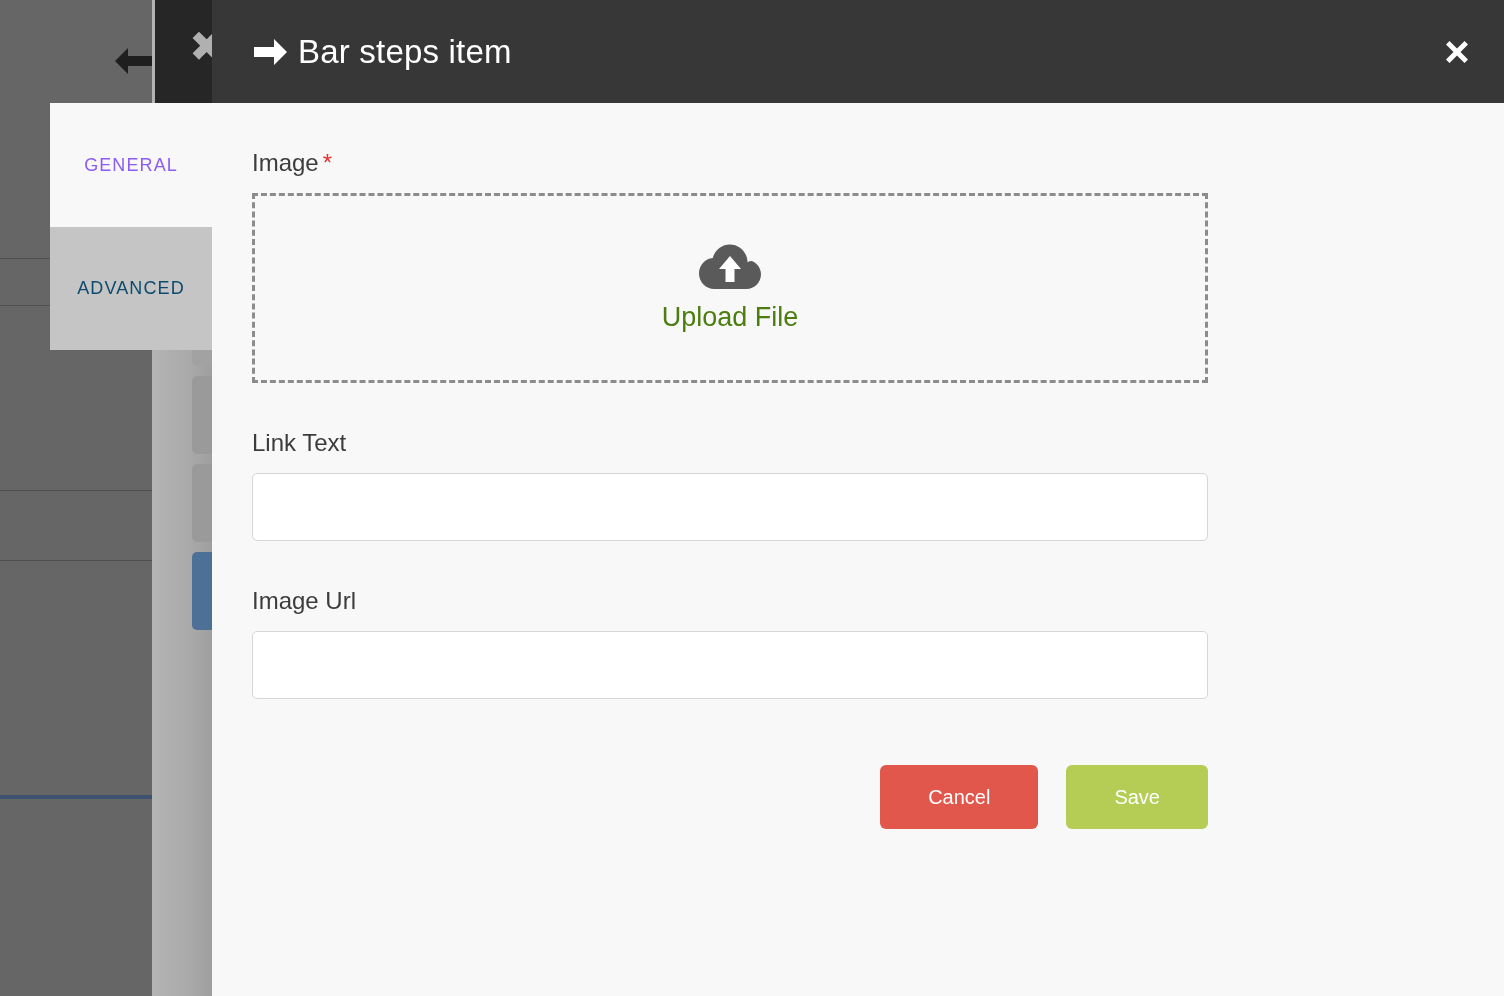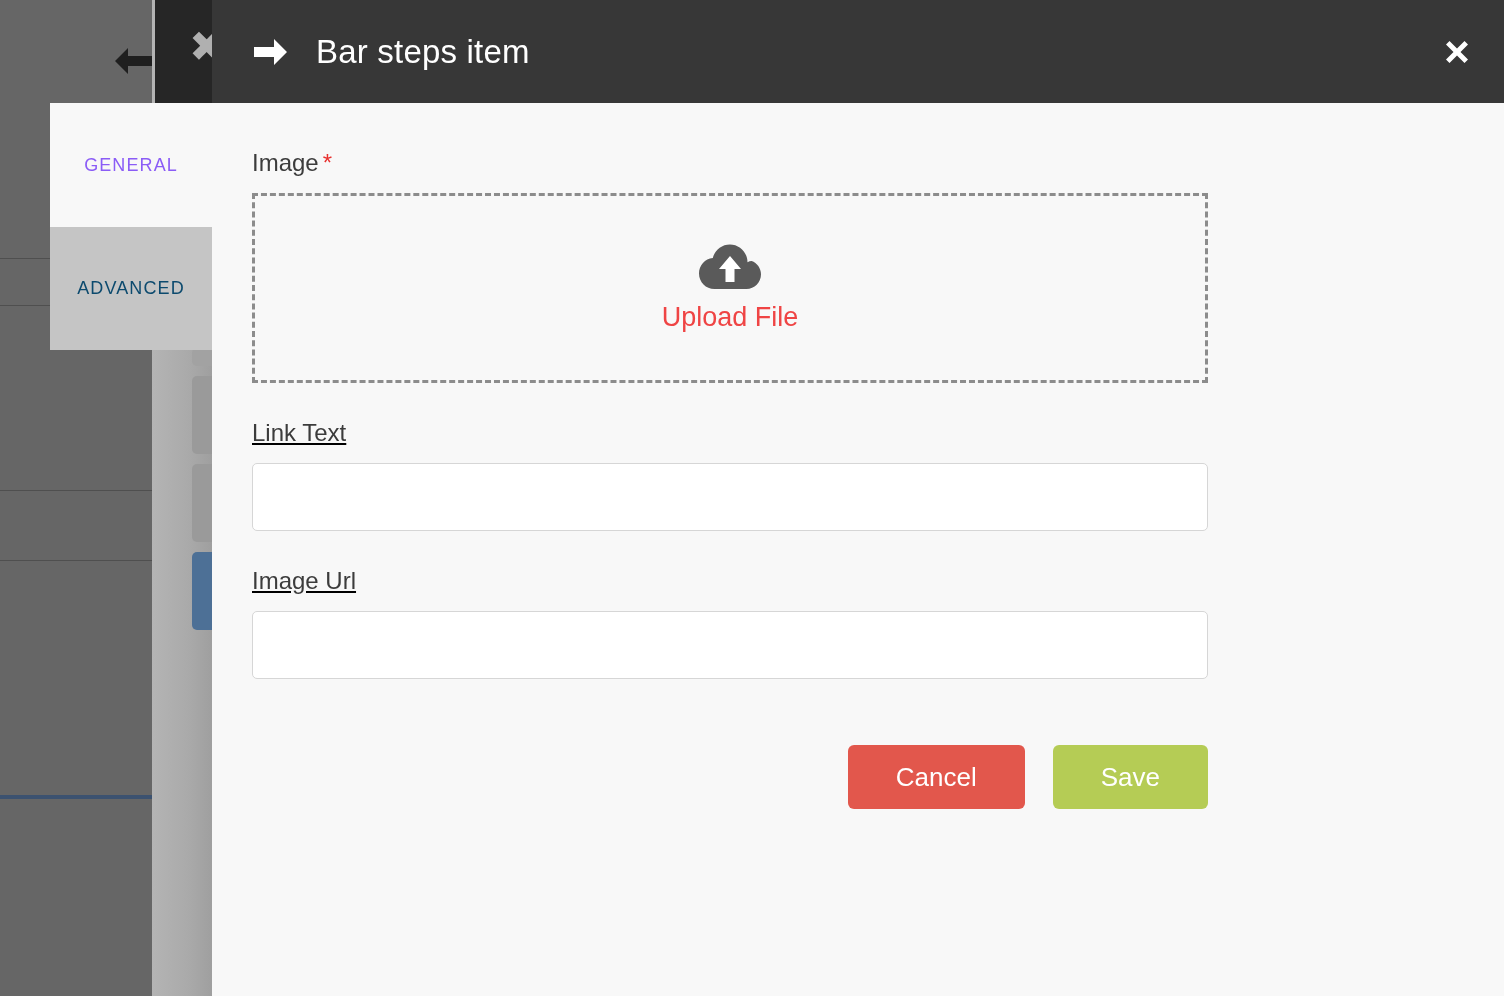--- a/index.html
+++ b/index.html
@@ -119,21 +119,21 @@
     height: 103px;
     background: #373737;
     display: flex;
     align-items: center;
   }
 
   .hdr-title-wrap {
     display: flex;
     align-items: center;
     margin-left: 40px;
-    gap: 26px;
+    gap: 8px;
   }
   .hdr-arrow-icon {
     width: 38px;
     height: 30px;
     display: block;
     flex: none;
   }
   .hdr-title {
     color: #ffffff;
     font-size: 33px;
@@ -225,24 +225,24 @@
     cursor: pointer;
   }
   .cloud-icon {
     width: 62px;
     height: 46px;
     display: block;
     margin-bottom: 12px;
   }
   .dropzone-text {
     font-size: 27px;
-    color: #ef4444;
-  }
-
-  .field-block { margin-top: 36px; text-decoration: underline; }
+    color: #4d7c0f;
+  }
+
+  .field-block { margin-top: 46px; }
 
   .text-input {
     width: 100%;
     height: 68px;
     background: #ffffff;
     border: 1px solid #d6d6d6;
     border-radius: 5px;
     font-size: 20px;
     color: #333333;
     padding: 0 14px;
@@ -255,21 +255,21 @@
     justify-content: flex-end;
     gap: 28px;
     margin-top: 66px;
   }
   .btn {
     border: none;
     border-radius: 6px;
     height: 64px;
     padding: 0 48px;
     min-width: 134px;
-    font-size: 26px;
+    font-size: 20px;
     color: #ffffff;
     font-family: "Liberation Sans", sans-serif;
     cursor: pointer;
     display: flex;
     align-items: center;
     justify-content: center;
   }
   .btn-cancel { background: #e2574c; }
   .btn-save { background: #b5cc55; }
 </style>

